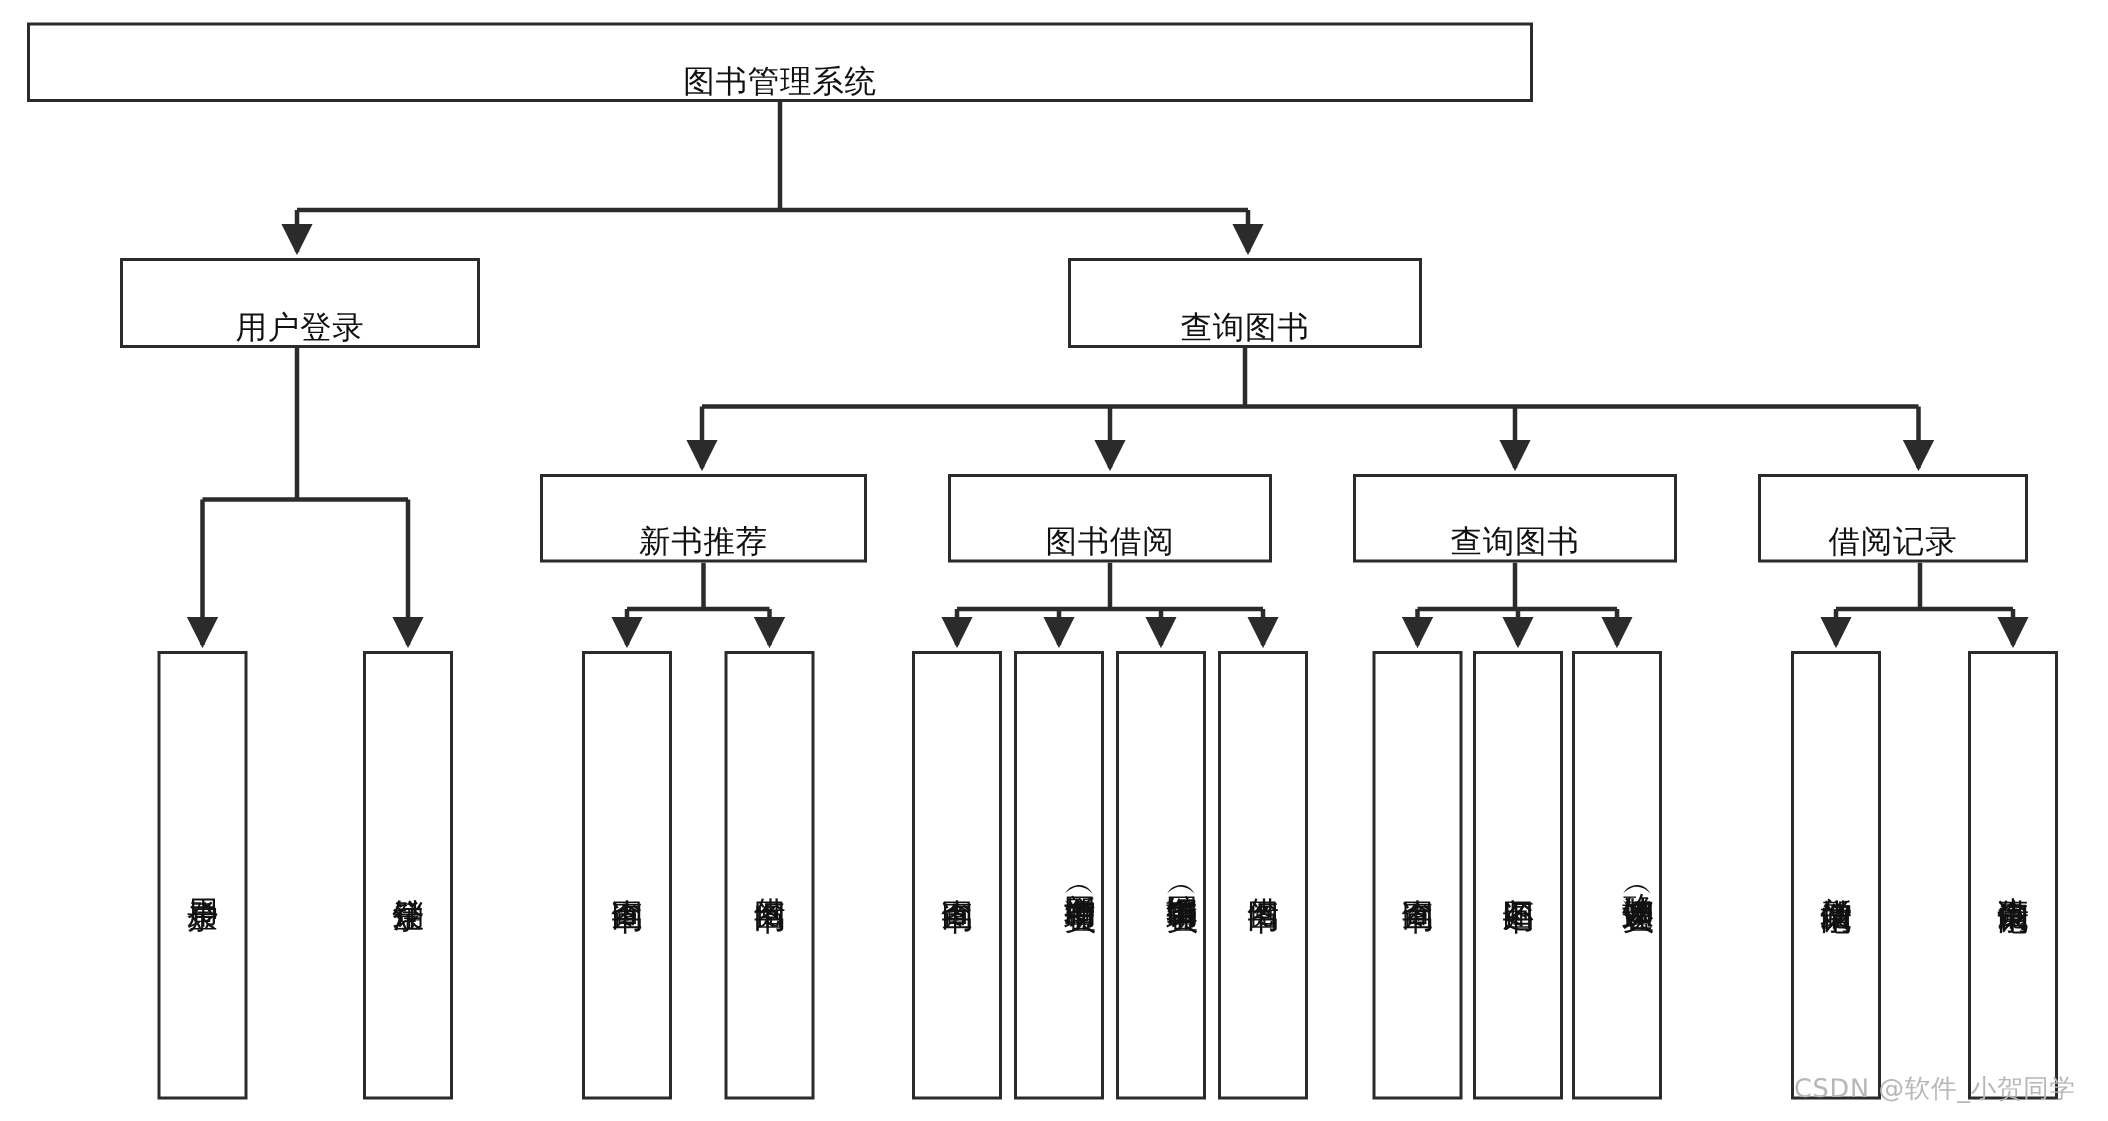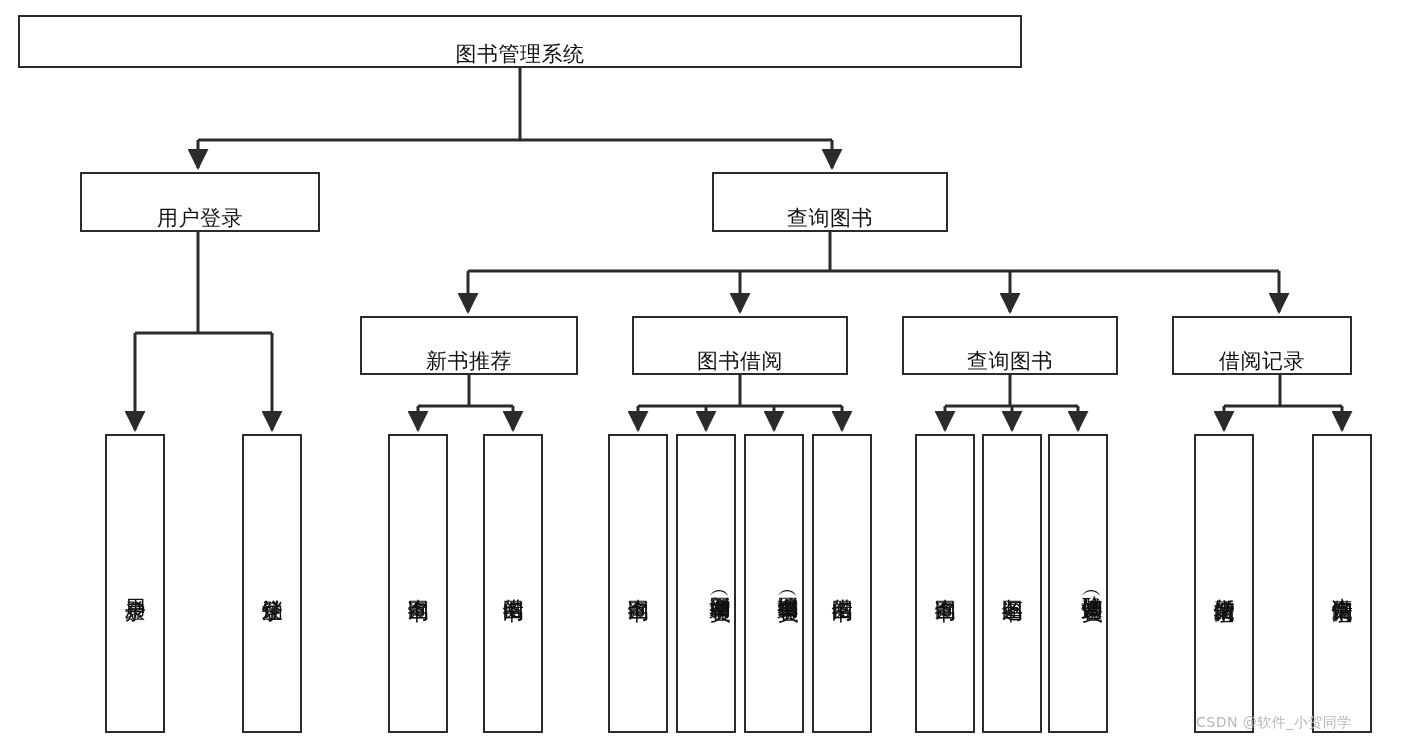--- a/index.html
+++ b/index.html
@@ -51,21 +51,21 @@
   #edges {
     position: absolute;
     left: 0;
     top: 0;
     width: 1405px;
     height: 747px;
     pointer-events: none;
   }
   .watermark {
     position: absolute;
-    font-size: 14px;
+    font-size: 17px;
     color: #b7b7b7;
     white-space: nowrap;
     letter-spacing: 0.5px;
   }
 </style>
 </head>
 <body>
 
 <div id="canvas">
 

